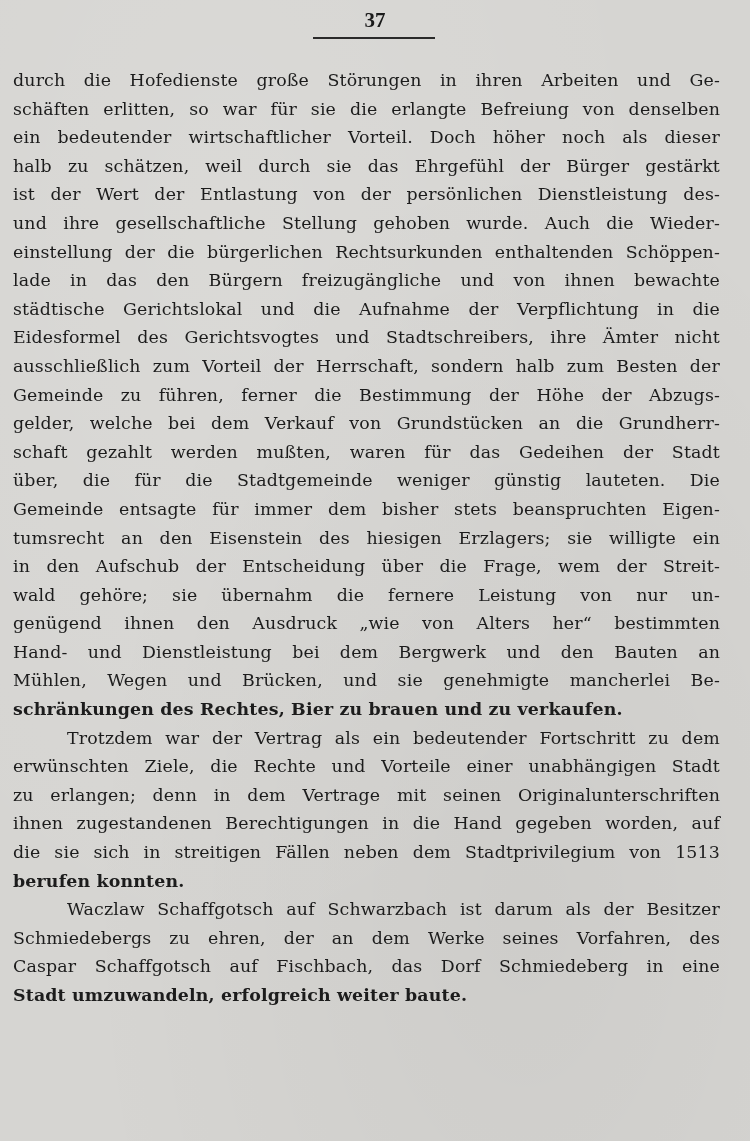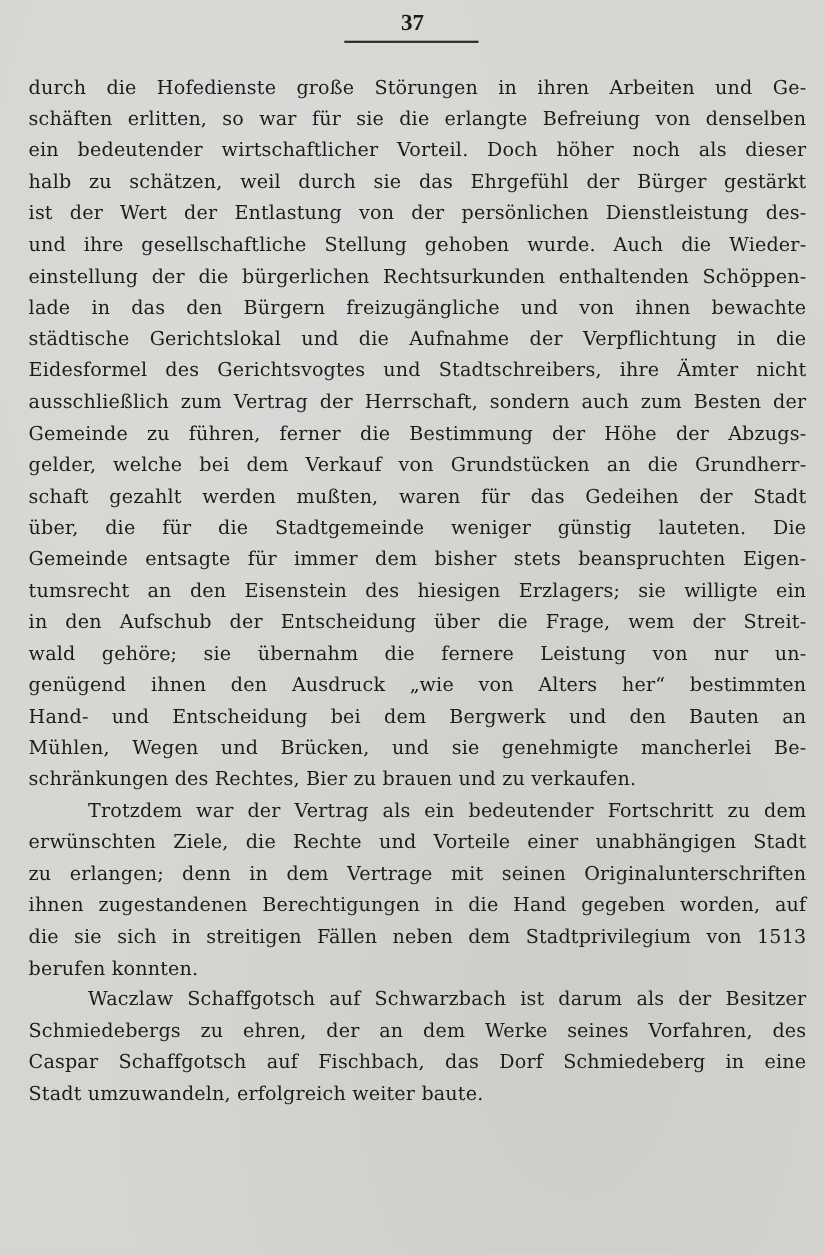--- a/index.html
+++ b/index.html
@@ -16,30 +16,30 @@
   .page-number {
     position: absolute; top: 8px; left: 0; width: 750px;
     text-align: center; font-size: 21px; font-weight: bold;
     font-family: "Liberation Serif", serif; color: #1a1a1a;
   }
   .header-rule {
     position: absolute; top: 37px; left: 313px; width: 122px; height: 2px;
     background: #2a2a2a;
   }
   .body-text {
-    position: absolute; top: 66px; left: 26px; width: 707px;
+    position: absolute; top: 66px; left: 13px; width: 707px;
   }
   .line {
     height: 28.6px; line-height: 28.6px;
     font-size: 17.4px; letter-spacing: 0.15px;
     text-align: justify; text-align-last: justify;
     white-space: nowrap; overflow: visible;
     font-weight: 500;
   }
-  .line.last { text-align-last: left; }
+  .line.last { text-align-last: left; font-weight: bold; }
   .line.indent { padding-left: 54px; }
 </style>
 </head>
 <body>
 
 <div>
   <div class="page-number">37</div>
   <div class="header-rule"></div>
 
   <div class="body-text">
@@ -48,31 +48,31 @@
       <div class="line">durch die Hofedienste große Störungen in ihren Arbeiten und Ge-</div>
       <div class="line">schäften erlitten, so war für sie die erlangte Befreiung von denselben</div>
       <div class="line">ein bedeutender wirtschaftlicher Vorteil. Doch höher noch als dieser</div>
       <div class="line">halb zu schätzen, weil durch sie das Ehrgefühl der Bürger gestärkt</div>
       <div class="line">ist der Wert der Entlastung von der persönlichen Dienstleistung des-</div>
       <div class="line">und ihre gesellschaftliche Stellung gehoben wurde. Auch die Wieder-</div>
       <div class="line">einstellung der die bürgerlichen Rechtsurkunden enthaltenden Schöppen-</div>
       <div class="line">lade in das den Bürgern freizugängliche und von ihnen bewachte</div>
       <div class="line">städtische Gerichtslokal und die Aufnahme der Verpflichtung in die</div>
       <div class="line">Eidesformel des Gerichtsvogtes und Stadtschreibers, ihre Ämter nicht</div>
-      <div class="line">ausschließlich zum Vertrag der Herrschaft, sondern auch zum Besten der</div>
+      <div class="line">ausschließlich zum Vorteil der Herrschaft, sondern halb zum Besten der</div>
       <div class="line">Gemeinde zu führen, ferner die Bestimmung der Höhe der Abzugs-</div>
       <div class="line">gelder, welche bei dem Verkauf von Grundstücken an die Grundherr-</div>
       <div class="line">schaft gezahlt werden mußten, waren für das Gedeihen der Stadt</div>
       <div class="line">über, die für die Stadtgemeinde weniger günstig lauteten. Die</div>
       <div class="line">Gemeinde entsagte für immer dem bisher stets beanspruchten Eigen-</div>
       <div class="line">tumsrecht an den Eisenstein des hiesigen Erzlagers; sie willigte ein</div>
       <div class="line">in den Aufschub der Entscheidung über die Frage, wem der Streit-</div>
       <div class="line">wald gehöre; sie übernahm die fernere Leistung von nur un-</div>
       <div class="line">genügend ihnen den Ausdruck „wie von Alters her“ bestimmten</div>
-      <div class="line">Hand- und Entscheidung bei dem Bergwerk und den Bauten an</div>
+      <div class="line">Hand- und Dienstleistung bei dem Bergwerk und den Bauten an</div>
       <div class="line">Mühlen, Wegen und Brücken, und sie genehmigte mancherlei Be-</div>
       <div class="line last">schränkungen des Rechtes, Bier zu brauen und zu verkaufen.</div>
     </div>
 
     <div>
       <div class="line indent">Trotzdem war der Vertrag als ein bedeutender Fortschritt zu dem</div>
       <div class="line">erwünschten Ziele, die Rechte und Vorteile einer unabhängigen Stadt</div>
       <div class="line">zu erlangen; denn in dem Vertrage mit seinen Originalunterschriften</div>
       <div class="line">ihnen zugestandenen Berechtigungen in die Hand gegeben worden, auf</div>
       <div class="line">die sie sich in streitigen Fällen neben dem Stadtprivilegium von 1513</div>

